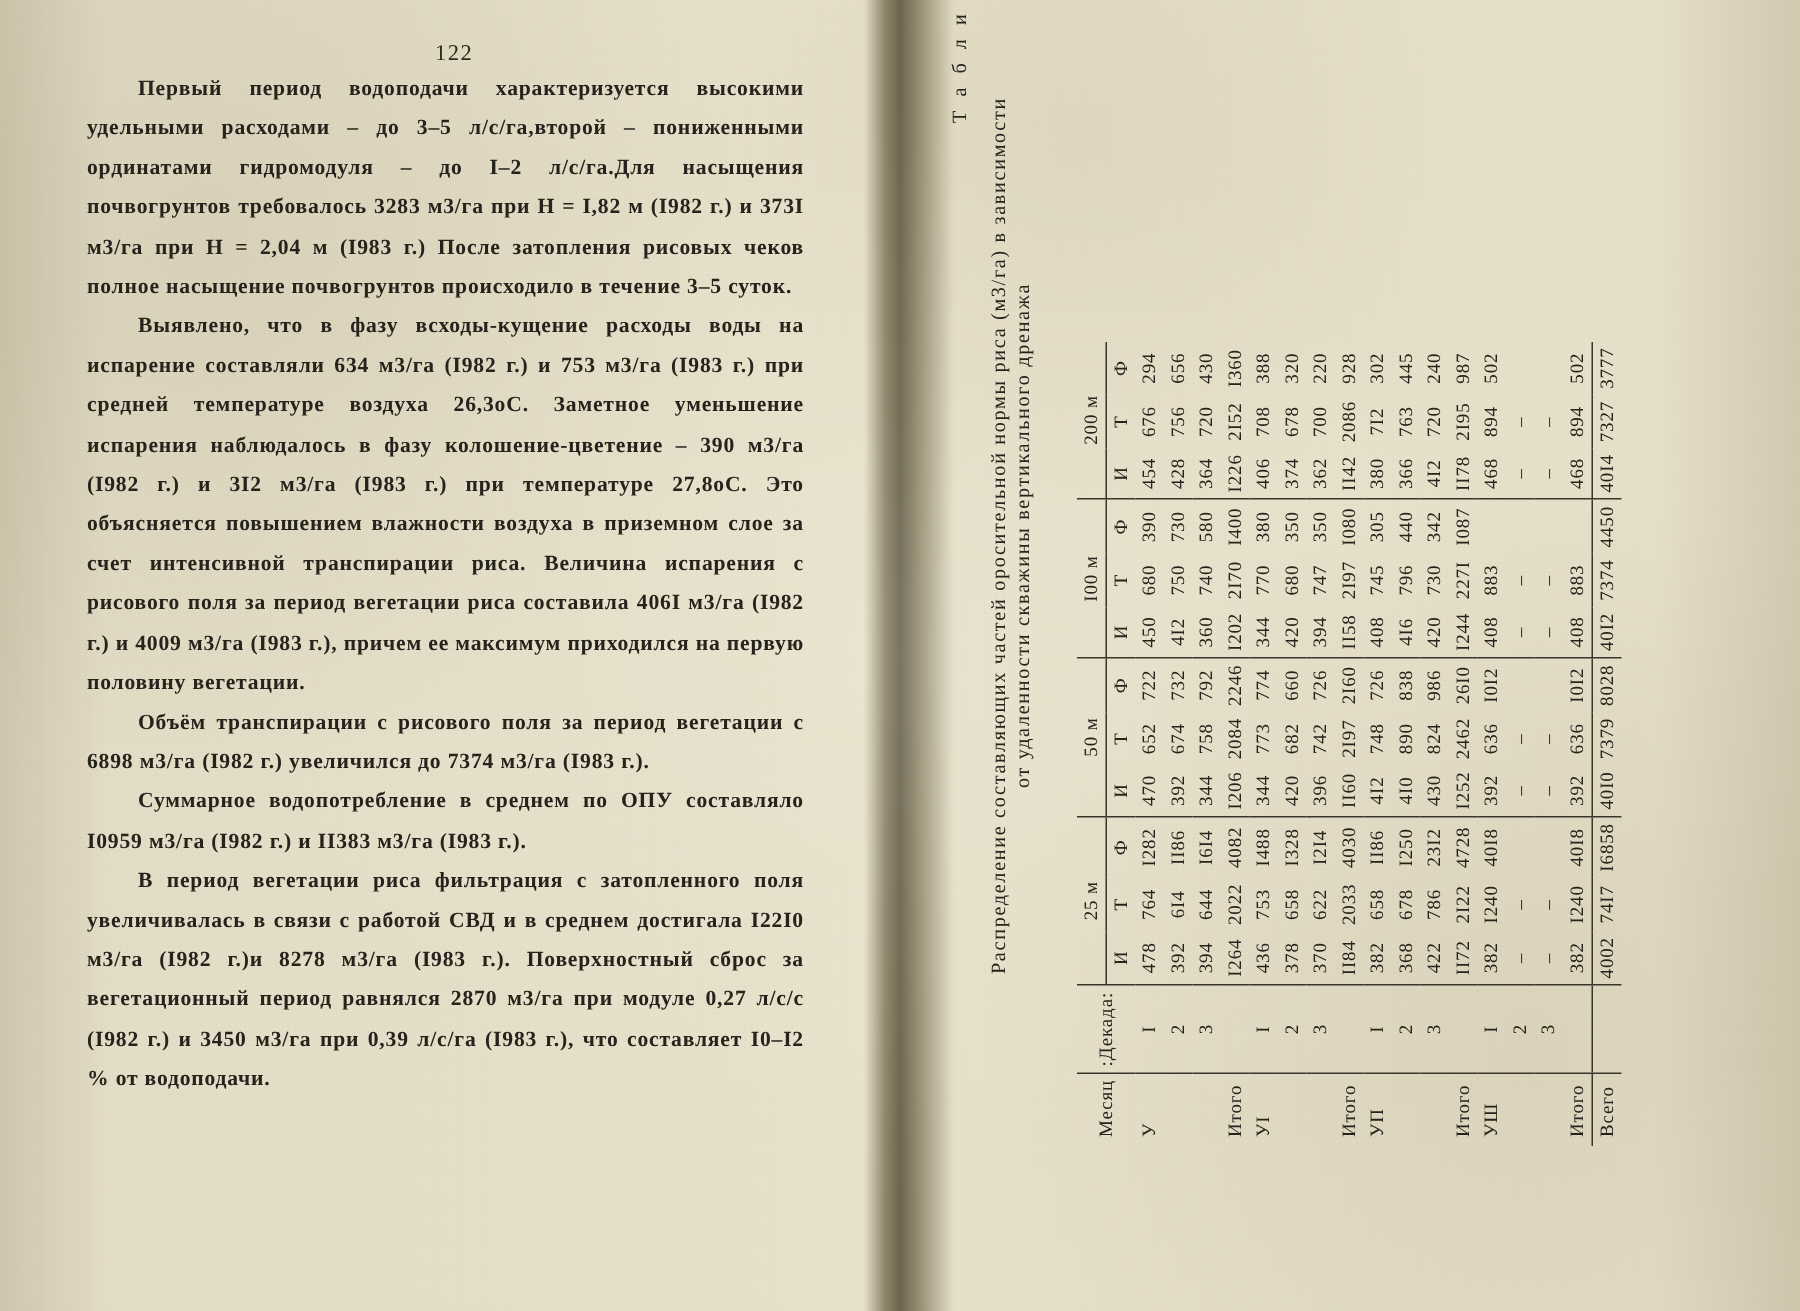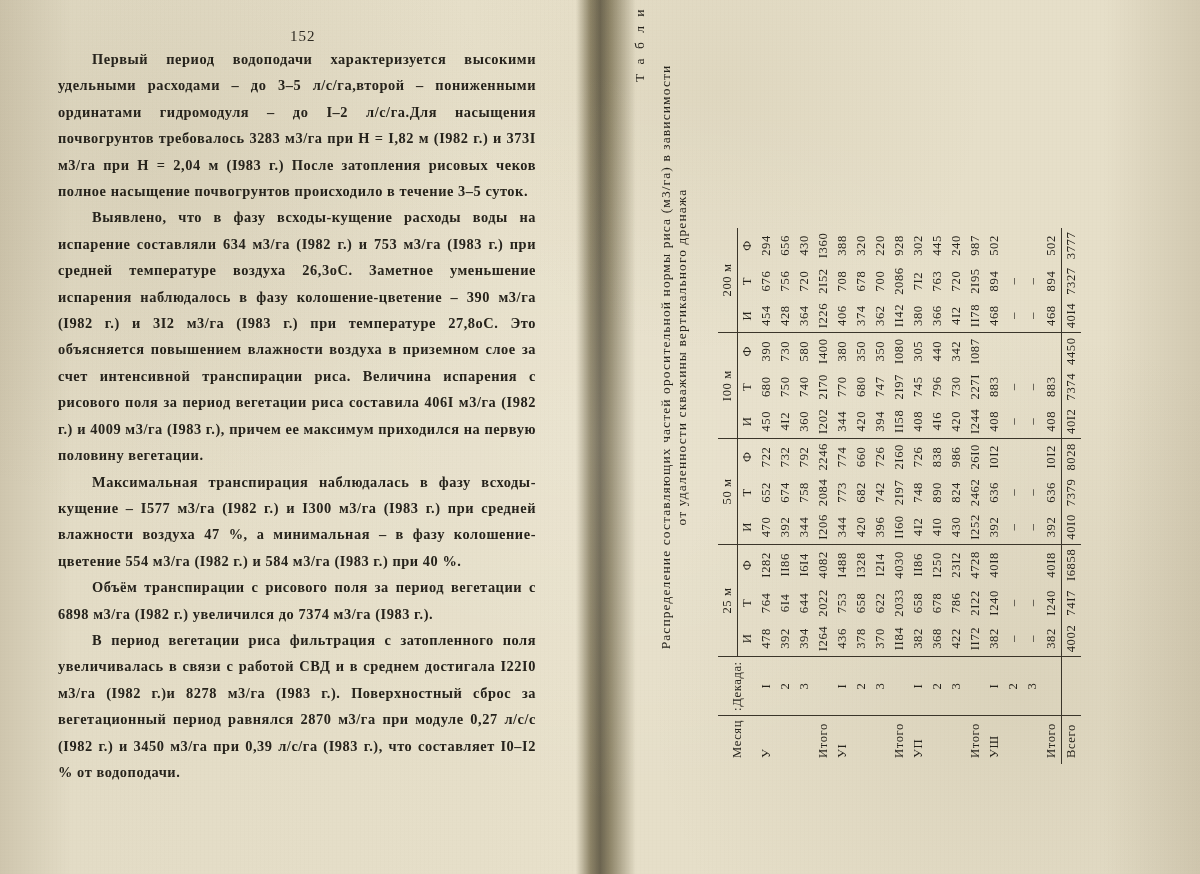--- a/index.html
+++ b/index.html
@@ -77,26 +77,26 @@
   .grp{letter-spacing:1px;}
   .rule{border-top:1px solid #3a352a;}
 </style>
 </head>
 <body>
 
 <div id="page">
   <div class="noise"></div>
 
   <div class="left-page">
-    <div class="pg-num left">152</div>
+    <div class="pg-num left">122</div>
     <div class="body-text">
       <p class="ind">Первый период водоподачи характеризуется высокими удельными расходами – до 3–5 л/с/га,второй – пониженными ординатами гидромодуля – до I–2 л/с/га.Для насыщения почвогрунтов требовалось 3283 м3/га при Н = I,82 м (I982 г.) и 373I м3/га при Н = 2,04 м (I983 г.) После затопления рисовых чеков полное насыщение почвогрунтов происходило в течение 3–5 суток.</p>
       <p class="ind">Выявлено, что в фазу всходы-кущение расходы воды на испарение составляли 634 м3/га (I982 г.) и 753 м3/га (I983 г.) при средней температуре воздуха 26,3оС. Заметное уменьшение испарения наблюдалось в фазу колошение-цветение – 390 м3/га (I982 г.) и 3I2 м3/га (I983 г.) при температуре 27,8оС. Это объясняется повышением влажности воздуха в приземном слое за счет интенсивной транспирации риса. Величина испарения с рисового поля за период вегетации риса составила 406I м3/га (I982 г.) и 4009 м3/га (I983 г.), причем ее максимум приходился на первую половину вегетации.</p>
-      <p class="ind">Максимальная транспирация наблюдалась в фазу всходы-кущение – I577 м3/га (I982 г.) и I300 м3/га (I983 г.) при средней влажности воздуха 47 %, а минимальная – в фазу колошение-цветение 554 м3/га (I982 г.) и 584 м3/га (I983 г.) при 40 %.</p>
       <p class="ind">Объём транспирации с рисового поля за период вегетации с 6898 м3/га (I982 г.) увеличился до 7374 м3/га (I983 г.).</p>
+      <p class="ind">Суммарное водопотребление в среднем по ОПУ составляло I0959 м3/га (I982 г.) и II383 м3/га (I983 г.).</p>
       <p class="ind">В период вегетации риса фильтрация с затопленного поля увеличивалась в связи с работой СВД и в среднем достигала I22I0 м3/га (I982 г.)и 8278 м3/га (I983 г.). Поверхностный сброс за вегетационный период равнялся 2870 м3/га при модуле 0,27 л/с/с (I982 г.) и 3450 м3/га при 0,39 л/с/га (I983 г.), что составляет I0–I2 % от водоподачи.</p>
 
     </div>
   </div>
 
   <div class="right-page">
 
     <div class="rot-wrap">
       <div class="tbl-label">Т а б л и ц а  2</div>
       <div class="tbl-caption">

